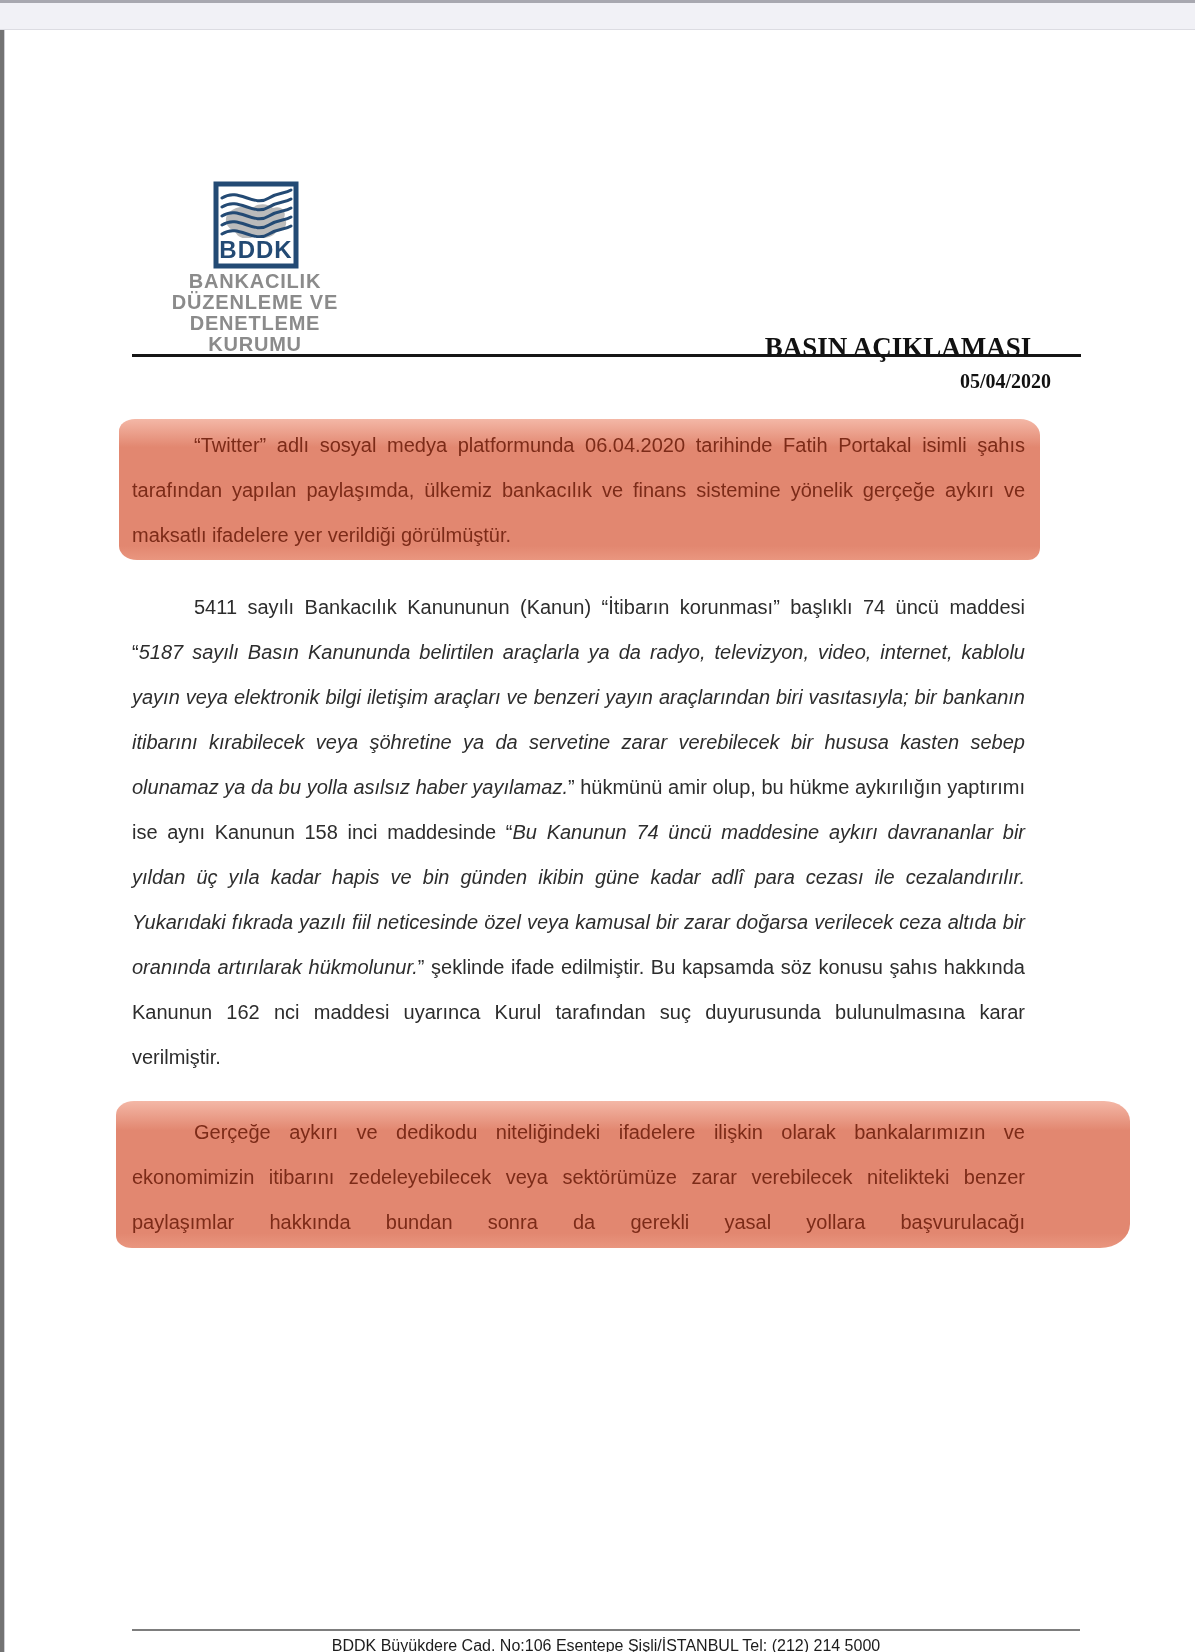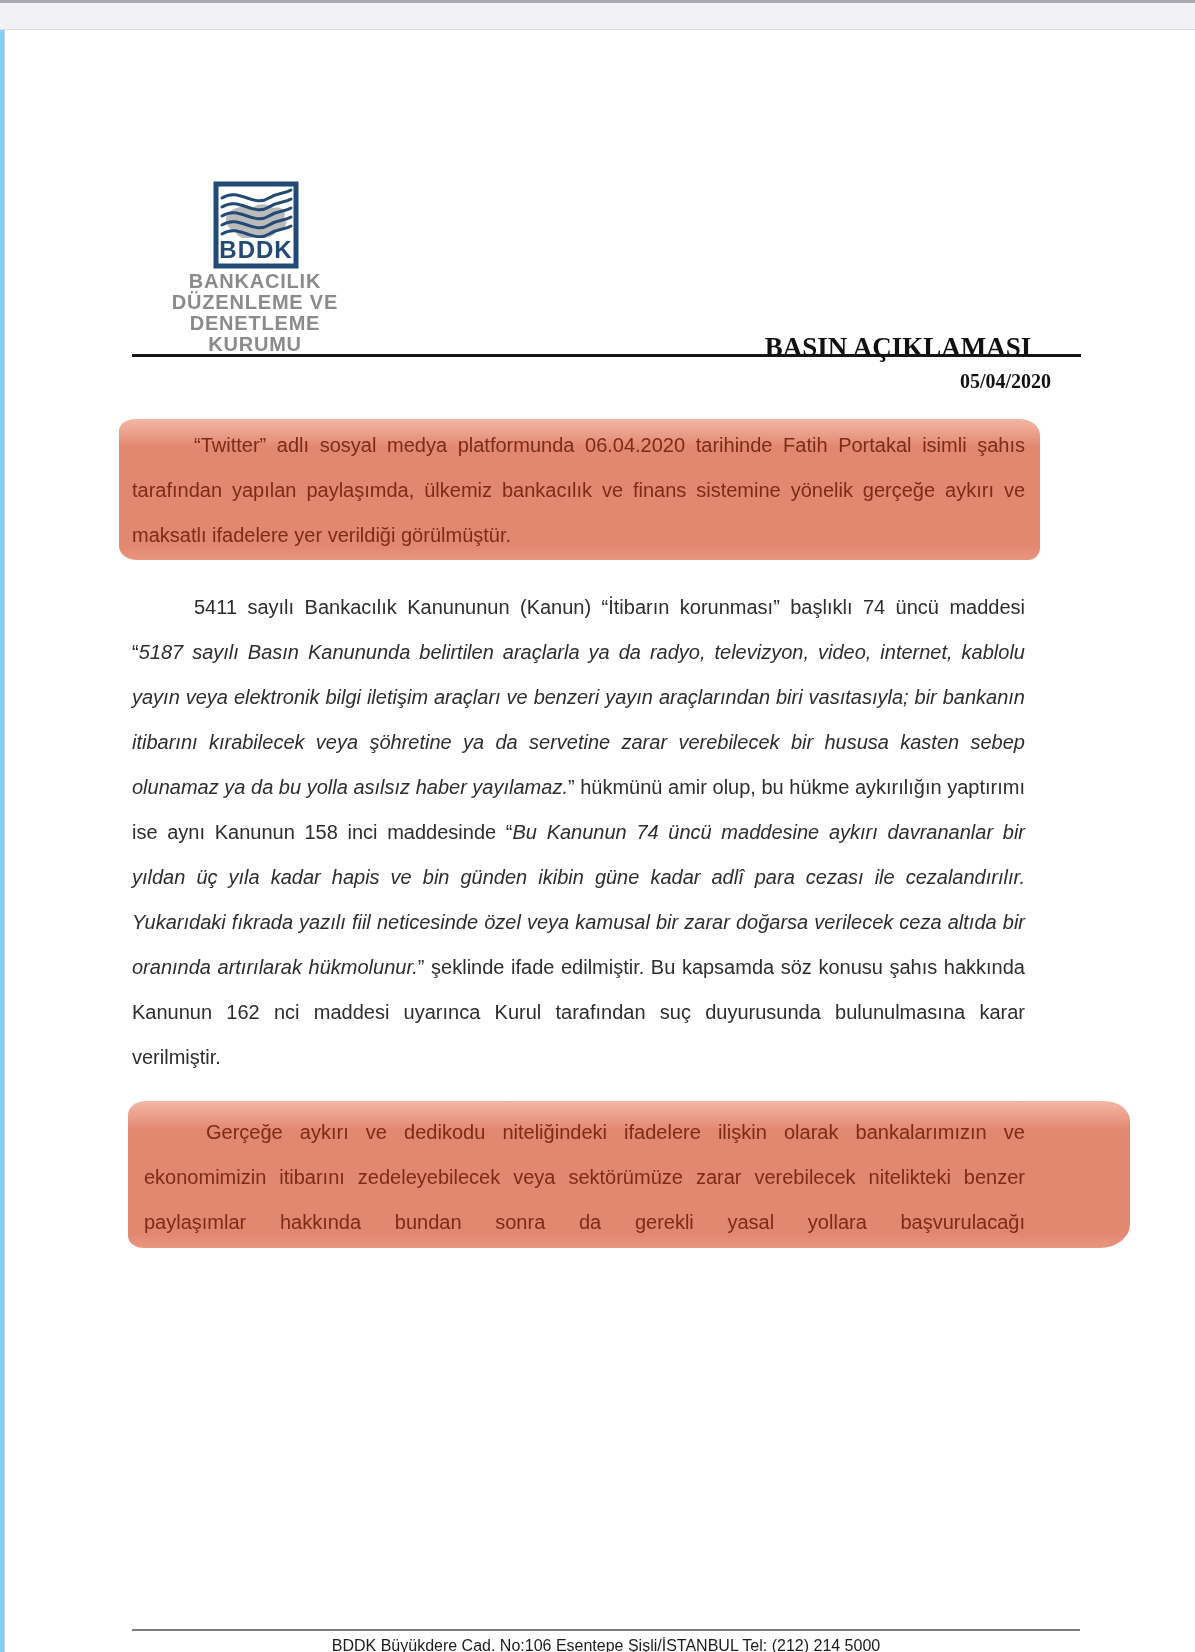--- a/index.html
+++ b/index.html
@@ -1,16 +1,16 @@
 <!DOCTYPE html>
 <html><head>
 <meta charset="utf-8">
 <style>
   html,body{margin:0;padding:0;background:#ffffff;}
-  .viewport{position:relative;width:1195px;height:1652px;overflow:hidden;background:#7dd3fc;
+  .viewport{position:relative;width:1195px;height:1652px;overflow:hidden;background:#737373;
             font-family:"Liberation Sans",sans-serif;}
   .scan-strip{position:absolute;top:0;left:0;right:0;height:26px;background:#f1f1f6;
               border-top:3px solid #a8a8b0;border-bottom:1px solid #dcdce2;}
   .sheet{position:absolute;top:30px;left:4px;right:0;bottom:0;background:#ffffff;
          border-left:1px solid #cfcfd4;}
 
   
   .logo-svg{position:absolute;left:208px;top:151px;}
   .org-block{position:absolute;left:105px;top:241px;width:290px;text-align:center;
              color:#8b8b8b;font-weight:bold;font-size:20px;line-height:21px;letter-spacing:.8px;}
@@ -27,21 +27,21 @@
             text-align:justify;color:#2d2d2d;}
   .para{margin:0;}
   .indent{text-indent:62px;}
   .it{font-style:italic;}
   .hl{position:relative;z-index:0;color:#7c2b18;}
   .hl::before{content:"";position:absolute;z-index:-1;
               background:linear-gradient(180deg,rgba(242,171,151,.85) 0%,#e28770 20%,#e28770 90%,#e9967f 100%);}
   .hl1{margin-bottom:27px;}
   .hl1::before{left:-13px;right:-15px;top:-4px;bottom:-2px;border-radius:16px 20px 12px 18px/12px 16px 12px 14px;}
   .law{margin-bottom:30px;}
-  .hl3{text-align-last:justify;margin-left:12px;}
+  .hl3{text-align-last:justify;}
   .hl3::before{left:-16px;right:-105px;top:-9px;bottom:-3px;border-radius:18px 26px 30px 16px/14px 20px 24px 12px;}
   .tail{color:#2d2d2d;}
   .closing{margin-top:28px;}
 
   
   .footer-rule{position:absolute;left:127px;top:1599px;width:948px;height:2px;background:#7d7d7d;}
   .footer-text{position:absolute;left:127px;top:1605px;width:948px;text-align:center;
                font-size:16px;line-height:22px;color:#1c1c1c;}
 </style>
 </head>

